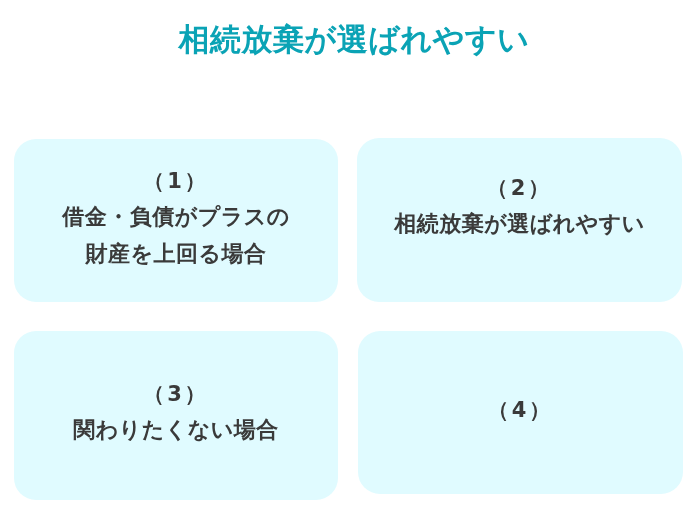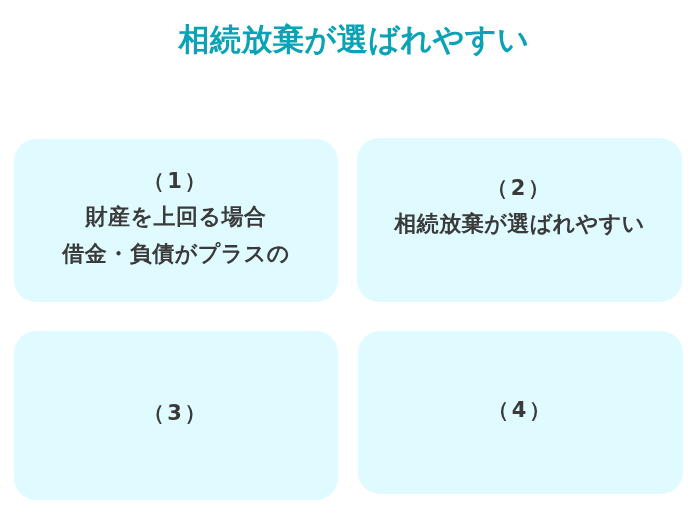--- a/index.html
+++ b/index.html
@@ -57,28 +57,29 @@
 </style>
 </head>
 <body>
 
 <div class="title">
   <span class="line">相続放棄が選ばれやすい</span>
 </div>
 
 <div class="card" id="card-1">
   <span class="num">（1）</span>
+  <span class="text-line">借金・負債がプラスの</span>
   <span class="text-line">財産を上回る場合</span>
-  <span class="text-line">借金・負債がプラスの</span>
 </div>
 
 <div class="card" id="card-2">
   <span class="num">（2）</span>
   <span class="text-line">相続放棄が選ばれやすい</span>
 </div>
 
 <div class="card" id="card-3">
   <span class="num">（3）</span>
+  <span class="text-line">関わりたくない場合</span>
 </div>
 
 <div class="card" id="card-4">
   <span class="num">（4）</span>
 </div>
 
 </body></html>

